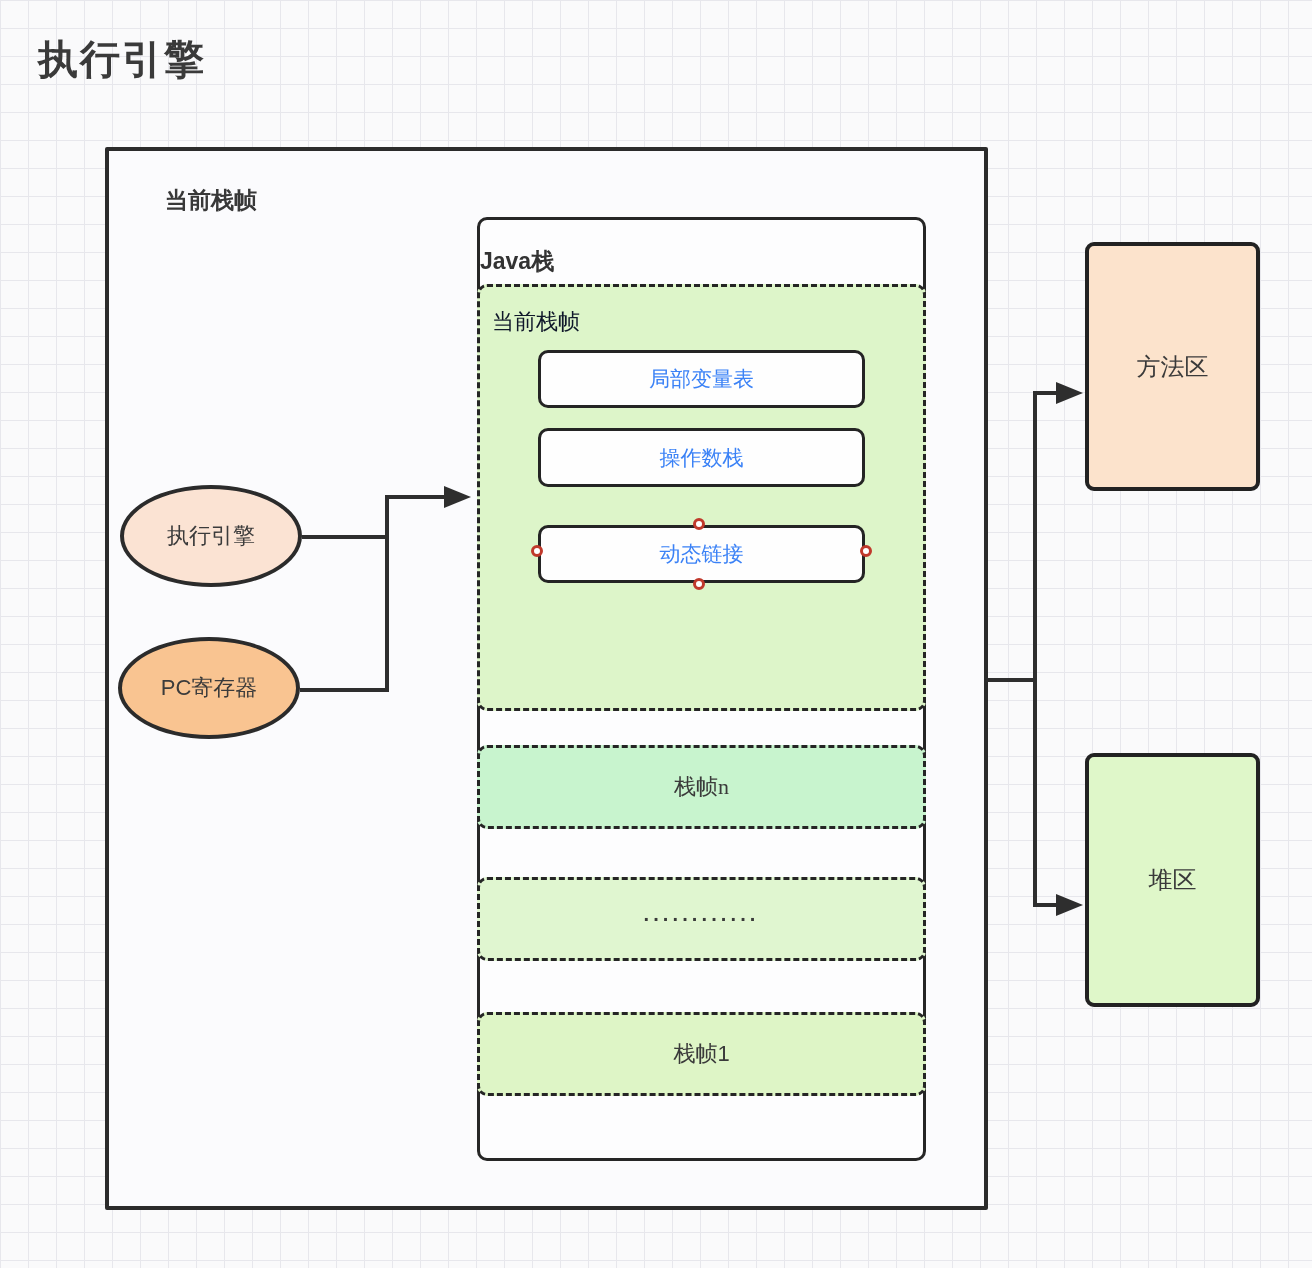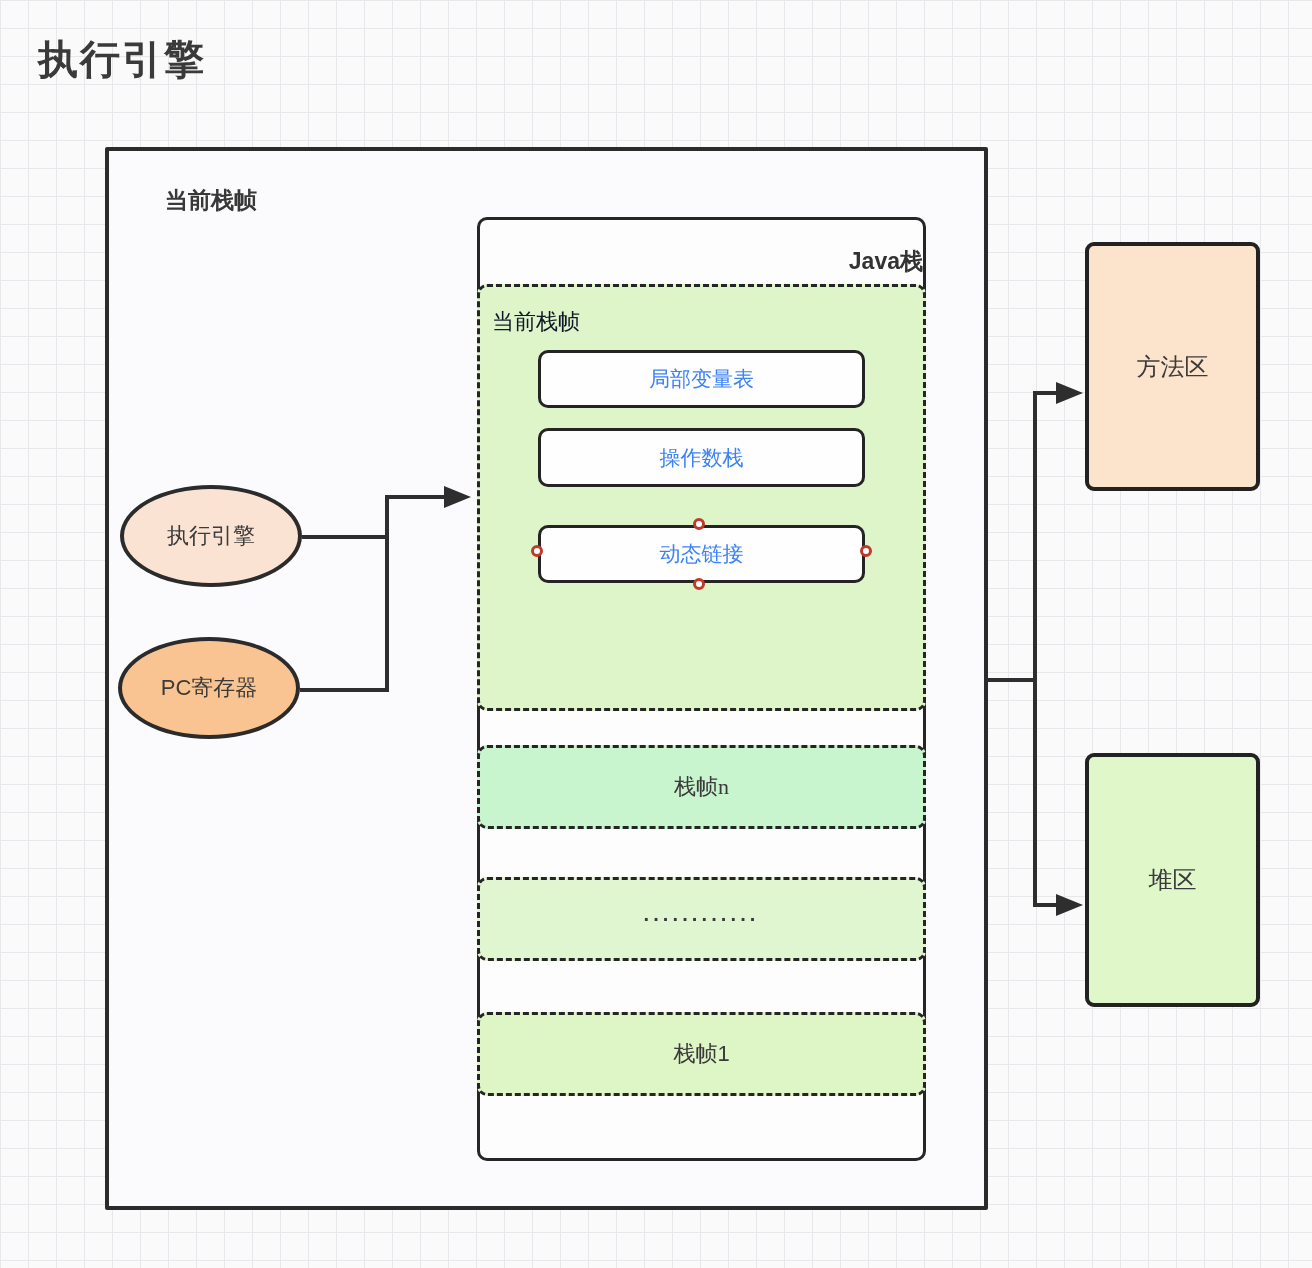--- a/index.html
+++ b/index.html
@@ -46,25 +46,24 @@
     position: absolute;
     left: 368px; top: 66px;   
     width: 449px; height: 944px;
     background: #fdfdfe;
     border: 3px solid #262626;
     border-radius: 10px;
   }
   .js-title {
     position: absolute;
     left: 0; right: 0; top: 26px;
-    text-align: right;
+    text-align: left;
     font-size: 23px;
     font-weight: 700;
     color: #333;
-    margin-left: 32px;
   }
   .frame {
     position: absolute;
     left: -3px; right: -3px;
     border: 3px dashed #252525;
     border-radius: 10px;
   }
   .current-frame { top: 64px; height: 427px; }
   .cf-label {
     position: absolute;

